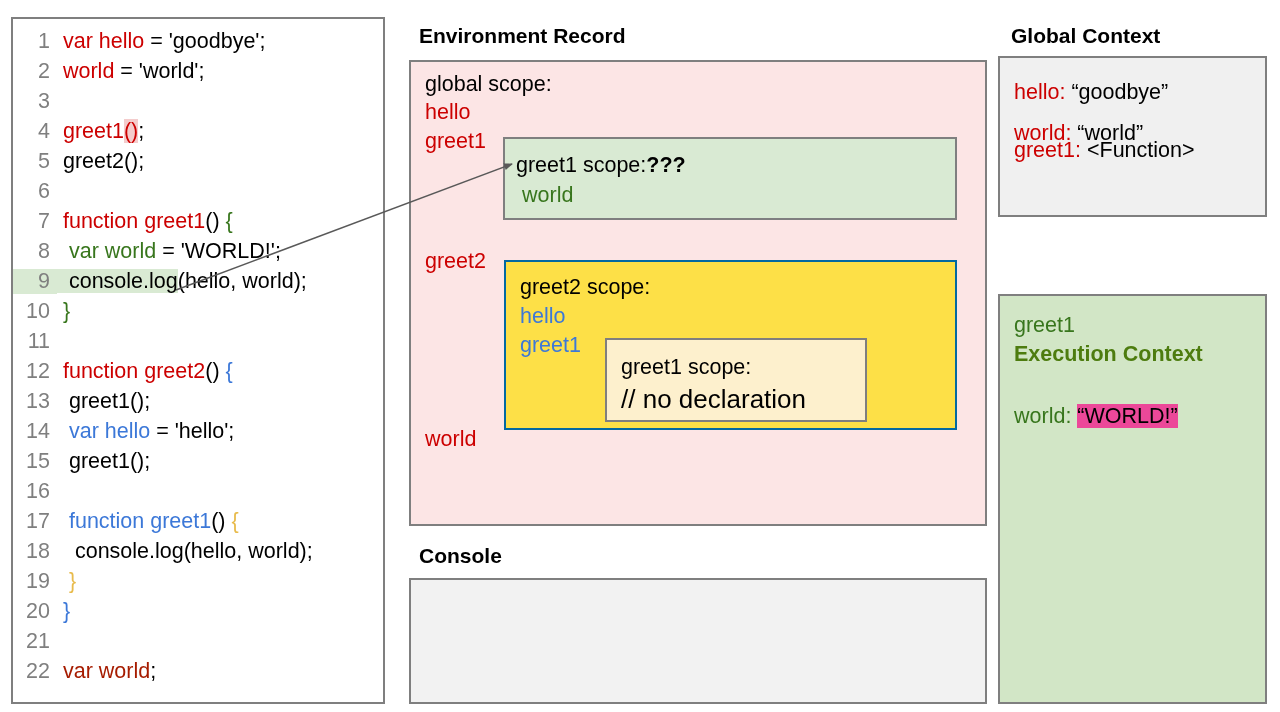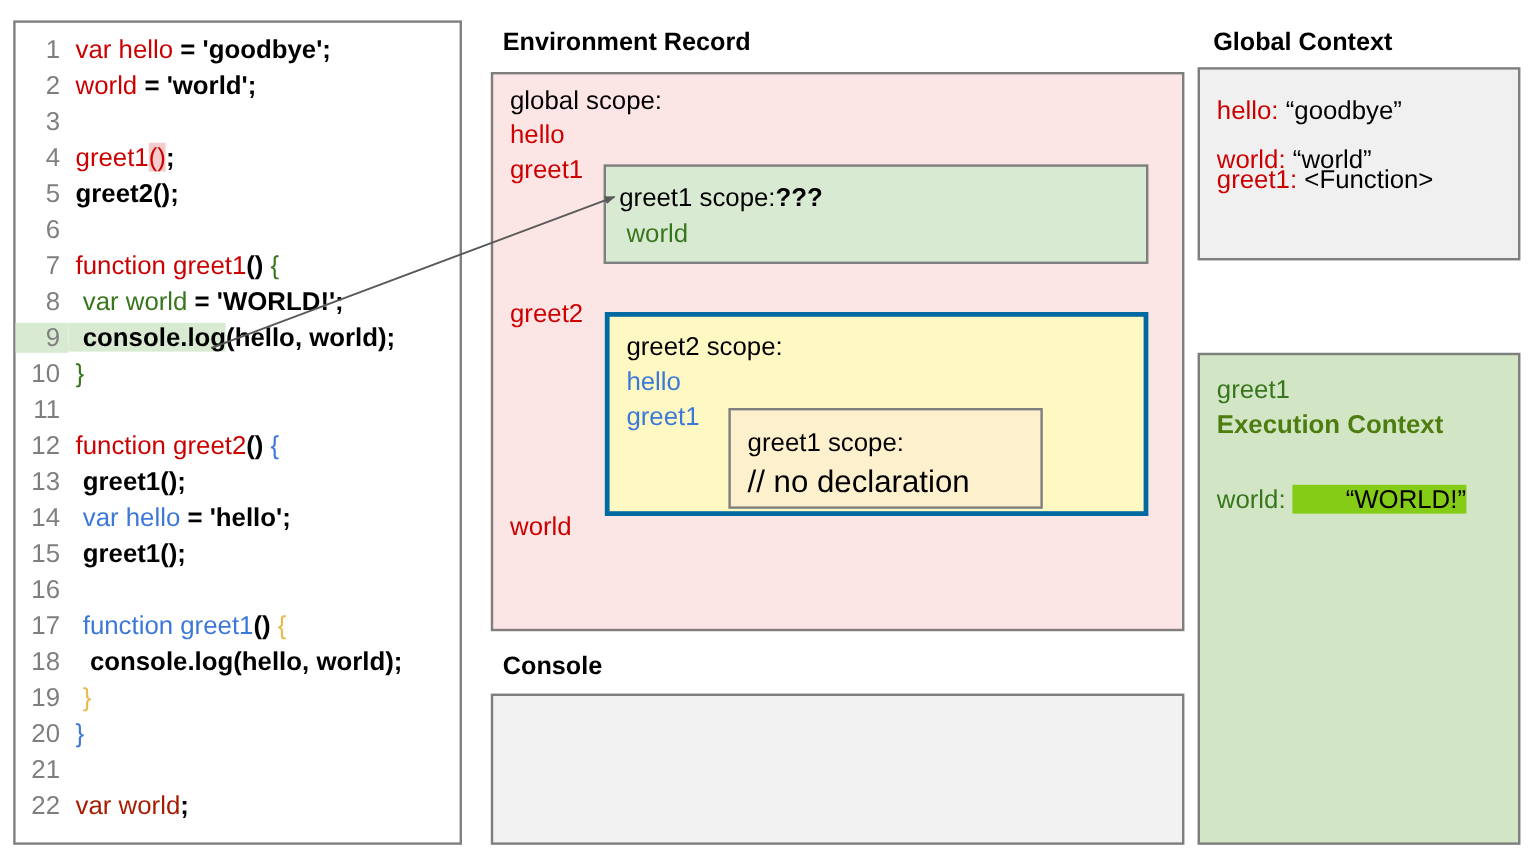--- a/index.html
+++ b/index.html
@@ -63,21 +63,21 @@
 
   .ln.hl-green { background: #d9ead3; }
 
   .code-text { flex: 1 1 auto; }
 
   .t-red   { color: #cc0000; }
   .t-dred  { color: #a61c00; }
   .t-green { color: #38761d; }
   .t-blue  { color: #3c78d8; }
   .t-orange{ color: #e8bb4c; }
-  .t-black { color: #000000; font-weight: bold; }
+  .t-black { color: #000000; }
   .hl-pink { background: #f4cccc; }
   .hl-grn  { background: #d9ead3; }
 
   
   #env-title { left: 419px; top: 24px; }
 
   #env-panel {
     left: 409px;
     top: 60px;
     width: 578px;
@@ -126,22 +126,22 @@
     color: #38761d;
   }
 
   #greet2-scope-box {
     position: absolute;
     box-sizing: border-box;
     left: 93px;
     top: 198px;
     width: 453px;
     height: 170px;
-    background: #fef9c3;
-    border: 4px solid #0369a1;
+    background: #fde047;
+    border: 2px solid #0369a1;
   }
 
   #greet2-scope-title {
     position: absolute;
     left: 14px;
     top: 13px;
     font-size: 21.5px;
     color: #000000;
     white-space: nowrap;
   }
@@ -239,21 +239,21 @@
     white-space: nowrap;
   }
   #ec-world-line {
     position: absolute;
     left: 14px;
     top: 108px;
     font-size: 21.5px;
     white-space: nowrap;
     color: #000000;
   }
-  .hl-purple { background: #84cc16; padding-left: 44px; }
+  .hl-purple { background: #ec4899; }
 
   
   #arrow-svg {
     position: absolute;
     left: 0;
     top: 0;
     width: 1280px;
     height: 712px;
     pointer-events: none;
   }

